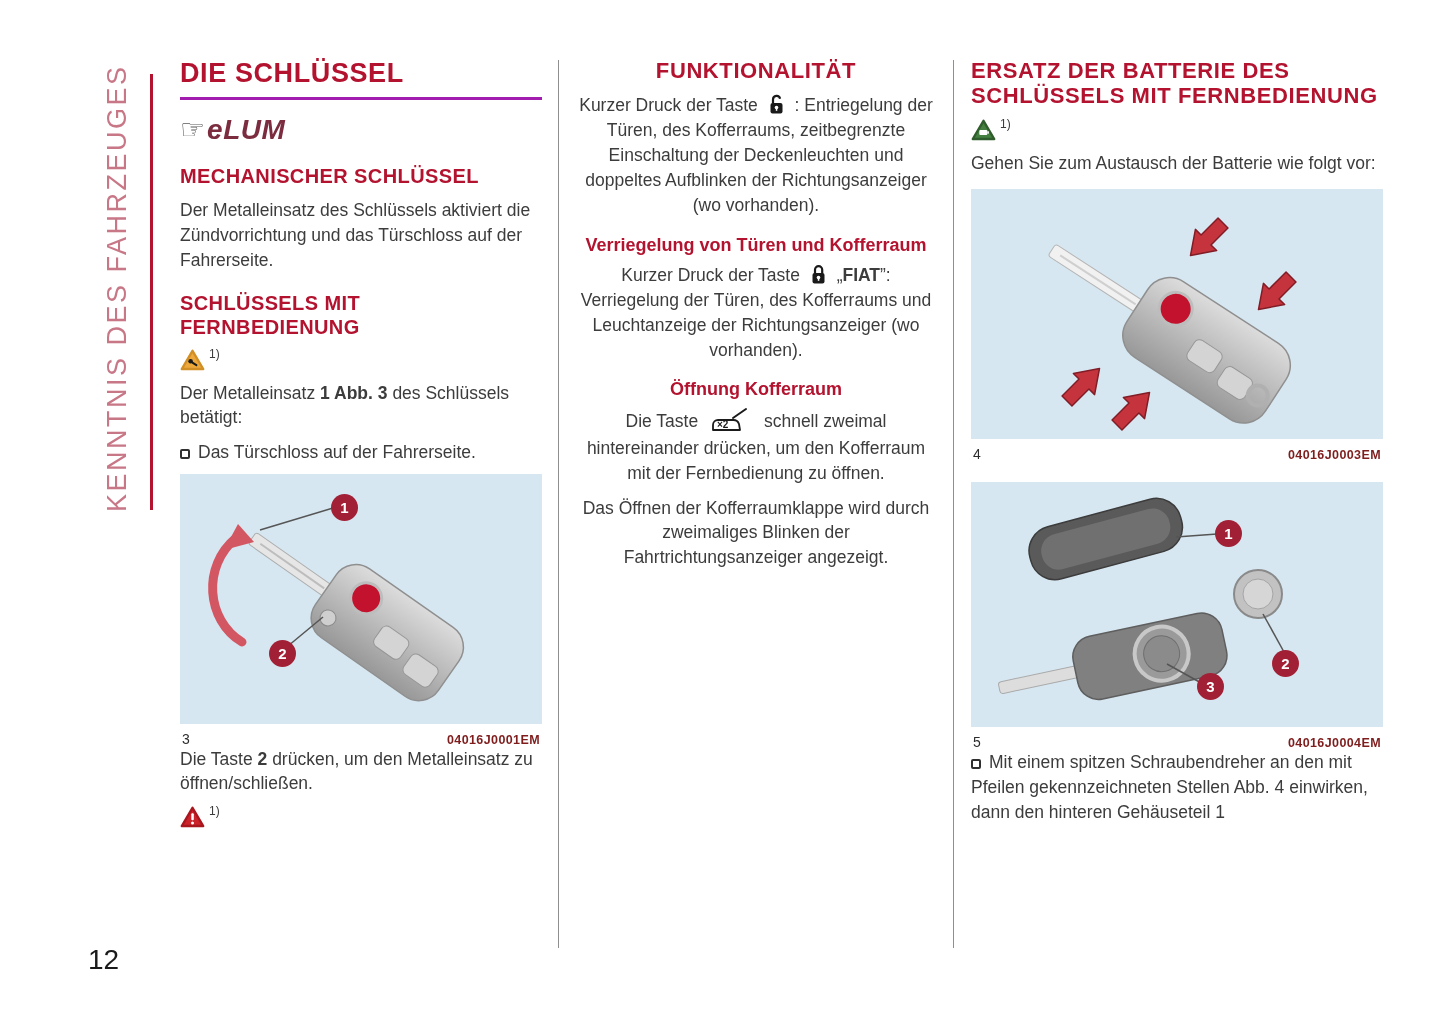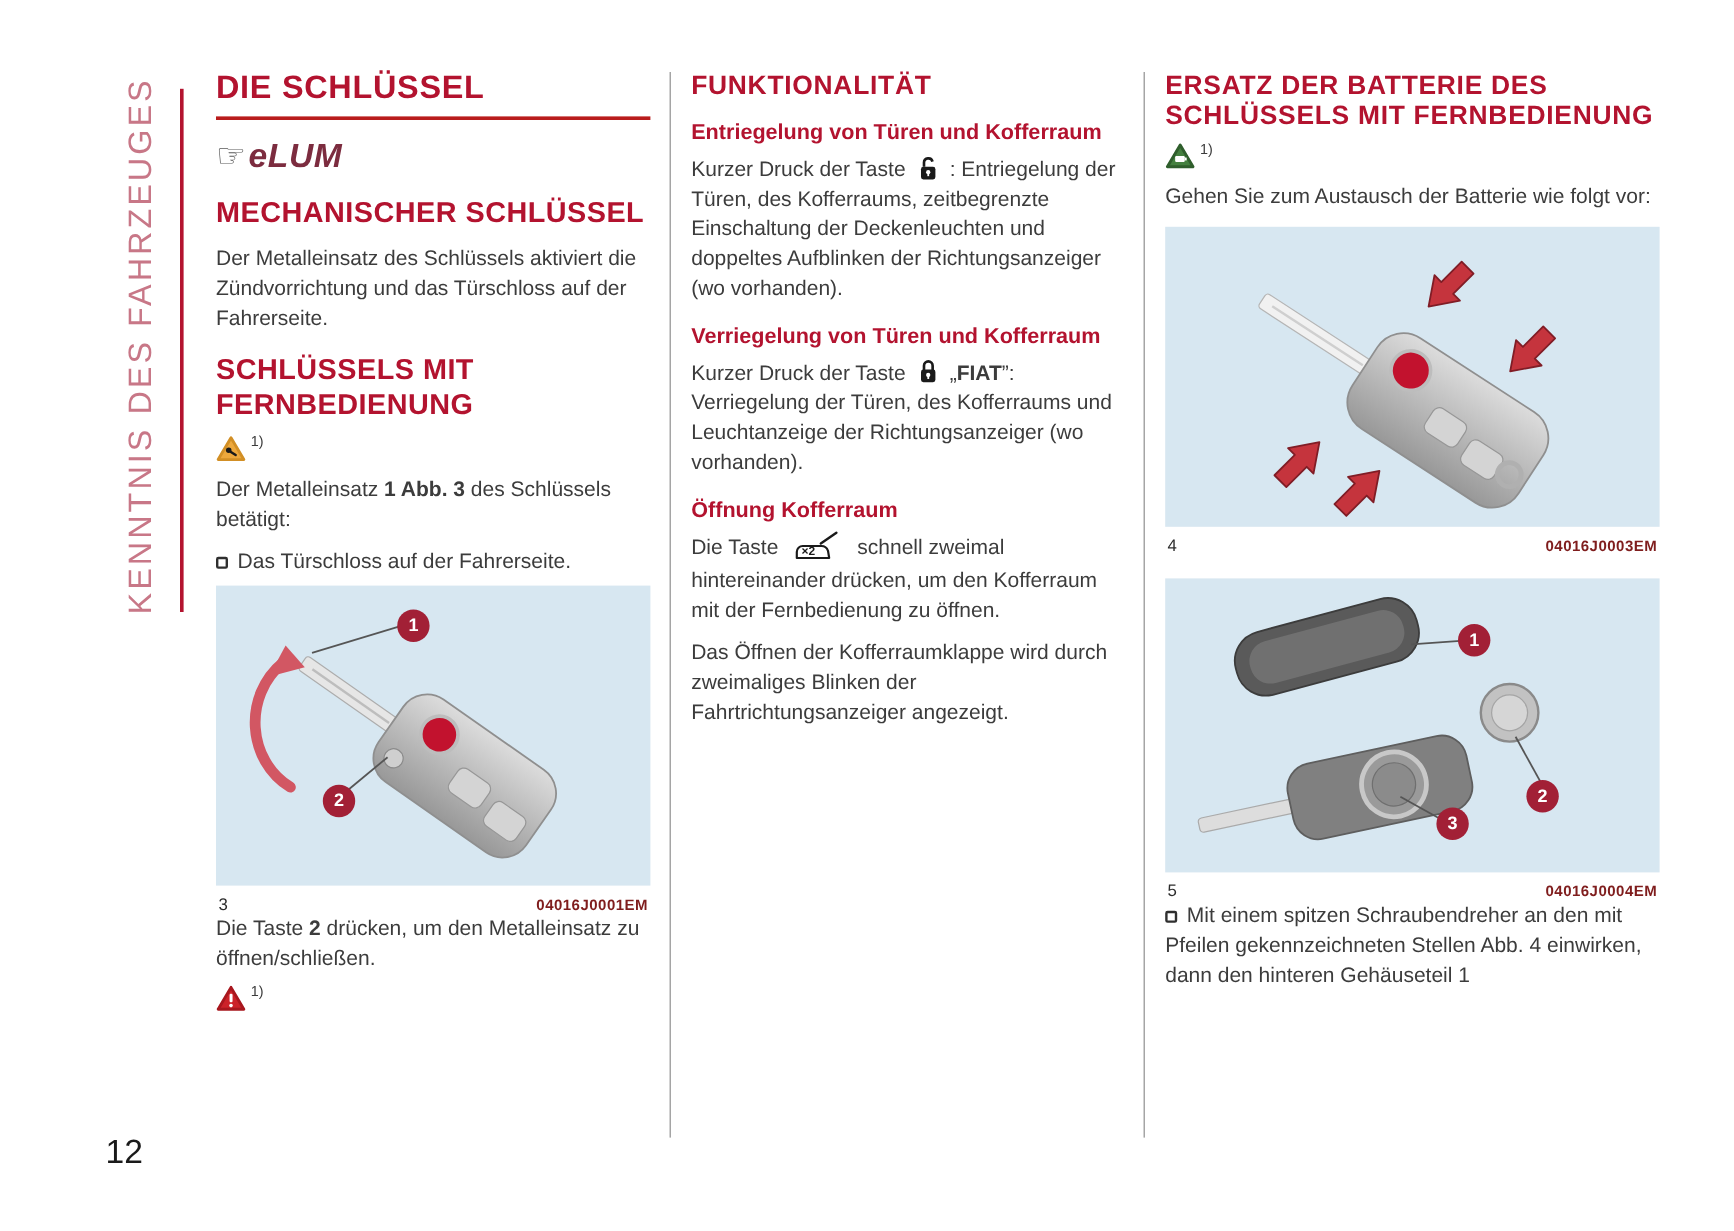--- a/index.html
+++ b/index.html
@@ -16,28 +16,28 @@
   }
   .sidebar-rule { position:absolute; left:150px; top:74px; width:3px; height:436px; background:#b3132f; }
   .page-number { position:absolute; left:88px; top:944px; font-size:28px; font-weight:normal; color:#1a1a1a; }
 
   .divider { position:absolute; top:60px; width:1px; height:888px; background:#8f8f8f; }
   .divider-1 { left:558px; }
   .divider-2 { left:953px; }
 
   .col { position:absolute; top:58px; }
   .col-1 { left:180px; width:362px; }
-  .col-2 { left:576px; width:360px; }
+  .col-2 { left:576px; width:360px;text-align:center; }
   .col-3 { left:971px; width:412px; }
 
   .main-title { font-size:27px; font-weight:bold; color:#b3132f; letter-spacing:0.6px; line-height:1.15; }
-  .main-title.underlined { padding-bottom:8px; border-bottom:3px solid #b91c1c; margin-bottom:14px; }
+  .main-title.underlined { padding-bottom:8px; border-bottom:3px solid #a21caf; margin-bottom:14px; }
   .col-2 .main-title, .col-3 .main-title { font-size:22px; margin-bottom:10px; }
 
-  .sub-heading { font-size:24px; font-weight:bold; color:#b3132f; letter-spacing:0.4px; line-height:1.2; margin:18px 0 10px; }
+  .sub-heading { font-size:20px; font-weight:bold; color:#b3132f; letter-spacing:0.4px; line-height:1.2; margin:18px 0 10px; }
   .red-heading  { font-size:18px; font-weight:bold; color:#b3132f; line-height:1.25; margin:16px 0 7px; }
 
   p.body { font-size:17.5px; line-height:1.42; margin:0 0 10px; }
   .bold { font-weight:bold; }
 
   .elum-row { display:flex; align-items:center; margin:2px 0 12px; }
   .hand-icon { font-size:28px; color:#5a5a5a; line-height:1; margin-right:2px; }
   .elum-text { font-size:28px; font-weight:bold; font-style:italic; color:#7c2c3f; letter-spacing:0.5px; }
 
   .note-row { display:flex; align-items:flex-start; margin:2px 0 10px; }
@@ -165,21 +165,20 @@
           <circle cx="12.5" cy="17" r="1.5" fill="#ffffff"></circle>
         </svg>
       </span>
       <sup class="note">1)</sup>
     </div>
   </div>
 
   <div class="col col-2">
     <div class="main-title">FUNKTIONALITÄT</div>
 
-    <div class="red-heading">Entriegelung von Türen und Kofferraum</div>
     <p class="body">
       <span>Kurzer Druck der Taste</span>
       <span class="inline-icon">
         <svg width="19" height="21" viewBox="0 0 19 21">
           <path d="M6 9 V5.5 a3.6 3.6 0 0 1 7.1 -0.8" fill="none" stroke="#1a1a1a" stroke-width="2.2"></path>
           <rect x="3.5" y="9" width="12" height="10.5" rx="2" fill="#1a1a1a"></rect>
           <circle cx="9.5" cy="13.5" r="1.8" fill="#ffffff"></circle>
           <rect x="8.8" y="13.8" width="1.5" height="3" fill="#ffffff"></rect>
         </svg>
       </span>

